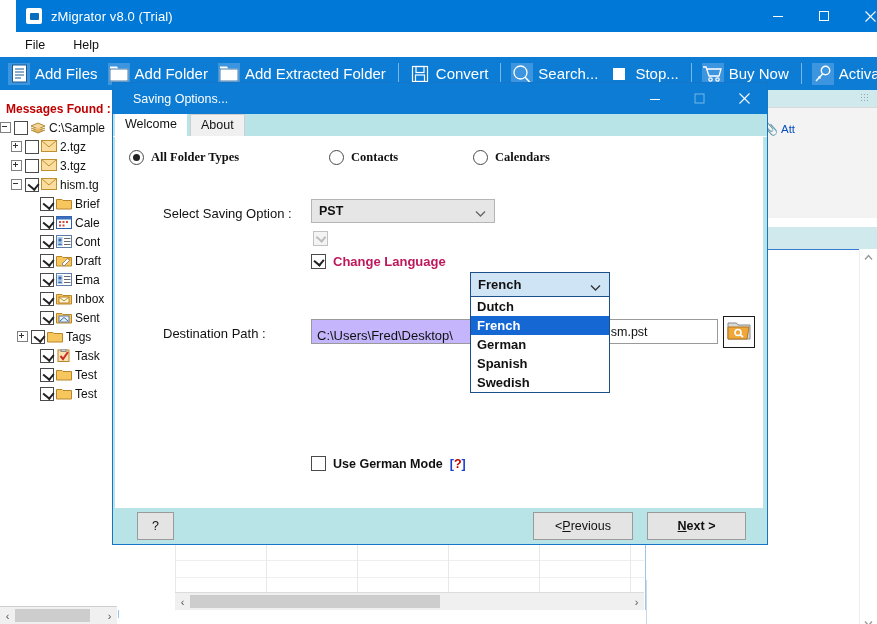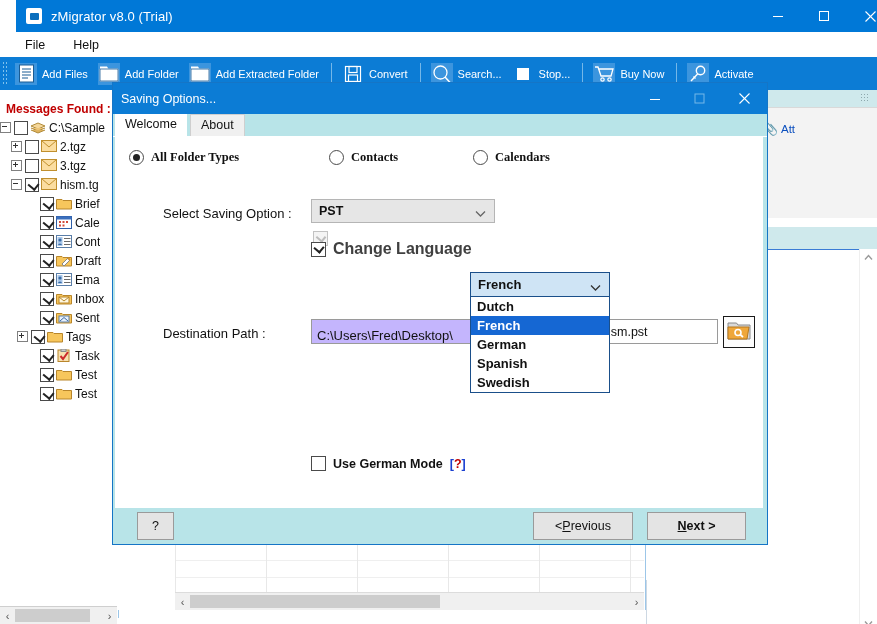--- a/index.html
+++ b/index.html
@@ -58,21 +58,21 @@
     display: flex; align-items: center;
     overflow: hidden;
   }
   .tb-grip {
     width: 7px; height: 25px; margin-left: 2px; margin-right: 2px;
     background-image: radial-gradient(circle, #7ec1ec 0.8px, transparent 1px);
     background-size: 3px 4px;
   }
   .tool {
     display: flex; align-items: center; height: 33px; padding: 0 6px 0 0;
-    color: #ffffff; font-size: 11px; white-space: nowrap;
+    color: #ffffff; font-size: 15px; white-space: nowrap;
   }
   .tool .ico {
     width: 22px; height: 22px; margin: 0 5px 0 4px;
     display: flex; align-items: center; justify-content: center;
     flex: 0 0 auto;
   }
   .tool.hl .ico { background: #3c95de; }
   .tbsep { width: 1px; height: 21px; background: #74b7e8; margin: 0 6px; flex: 0 0 auto; }
   .ico svg { display: block; }
 
@@ -212,20 +212,21 @@
   
   .dialog {
     position: absolute; left: 112px; top: 82px; width: 654px; height: 461px;
     background: #b8e4e8;
     border: 1px solid #1575c6;
     box-shadow: 0 0 0 0 transparent;
   }
   .dlg-title {
     height: 31px; background: #0c7cd5; display: flex; align-items: center;
     position: relative;
+    padding-left: 12px;
   }
   .dlg-title-text { color: #fff; font-size: 12.5px; margin-left: 8px; }
   .dlg-ctrls { position: absolute; right: 0; top: 0; height: 31px; display: flex; }
   .dlg-btn {
     width: 45px; height: 31px; display: flex; align-items: center; justify-content: center;
     color: #fff;
   }
 
   .dlg-tabs {
     position: relative; height: 22px; background: #b8e4e8;
@@ -276,22 +277,22 @@
   .cb-sep .box {
     width: 13px; height: 13px; border: 1px solid #c2c2c2; background: #f4f4f4;
     margin-right: 7px; position: relative; flex: 0 0 auto;
   }
   .cb-sep .box::before {
     content: ""; position: absolute; left: 3px; top: 2px; width: 6px; height: 5px;
     border-right: 2px solid #bdbdbd; border-bottom: 2px solid #bdbdbd; transform: rotate(40deg);
   }
 
   .cb-lang {
-    position: absolute; left: 196px; top: 104px; display: flex; align-items: center;
-    font-size: 16px; font-weight: bold; color: #404040;
+    position: absolute; left: 196px; top: 118px; display: flex; align-items: center;
+    font-size: 13px; font-weight: bold; color: #be185d;
   }
   .cb-lang .box {
     width: 13px; height: 13px; border: 1px solid #4a4a4a; background: #fff;
     margin-right: 7px; position: relative; flex: 0 0 auto;
   }
   .cb-lang .box::before {
     content: ""; position: absolute; left: 3px; top: 1.5px; width: 6px; height: 6px;
     border-right: 2px solid #222; border-bottom: 2px solid #222; transform: rotate(40deg);
   }
 

